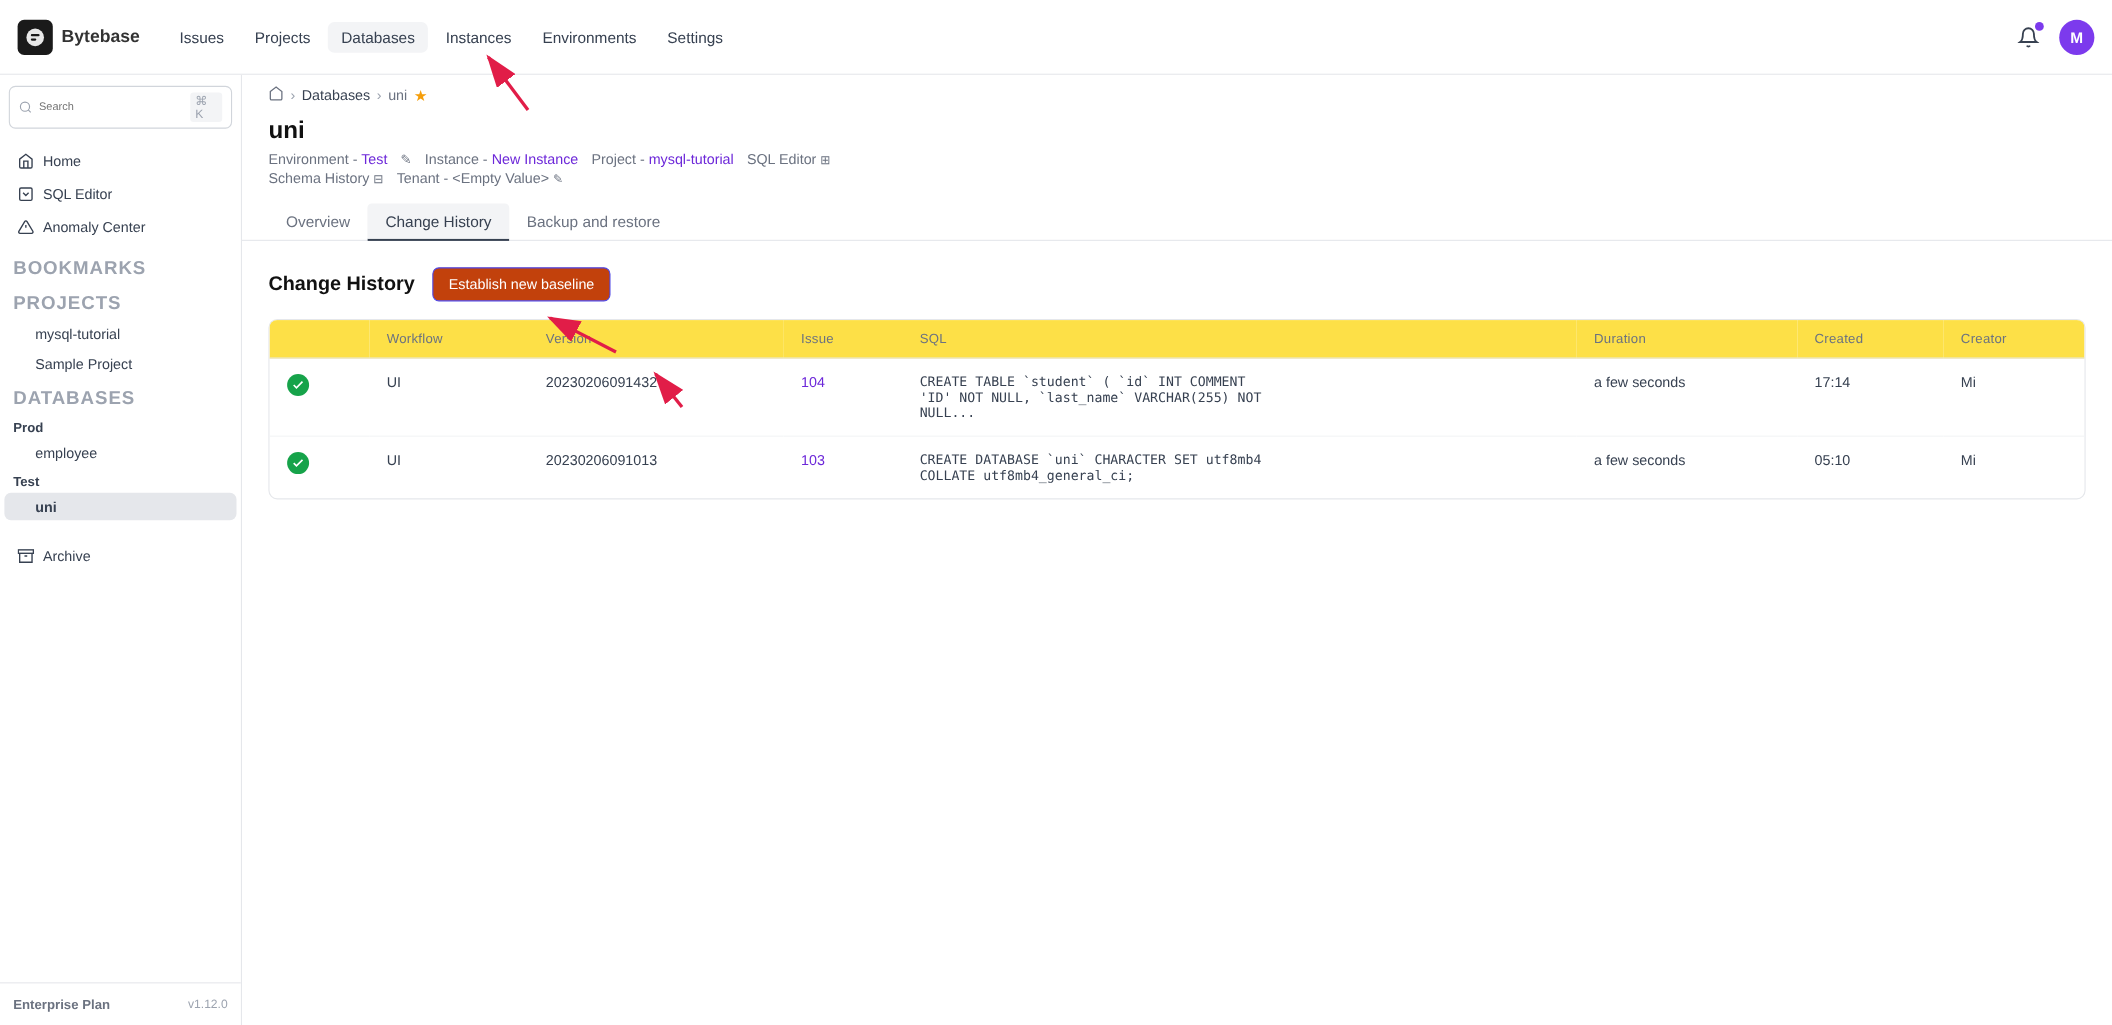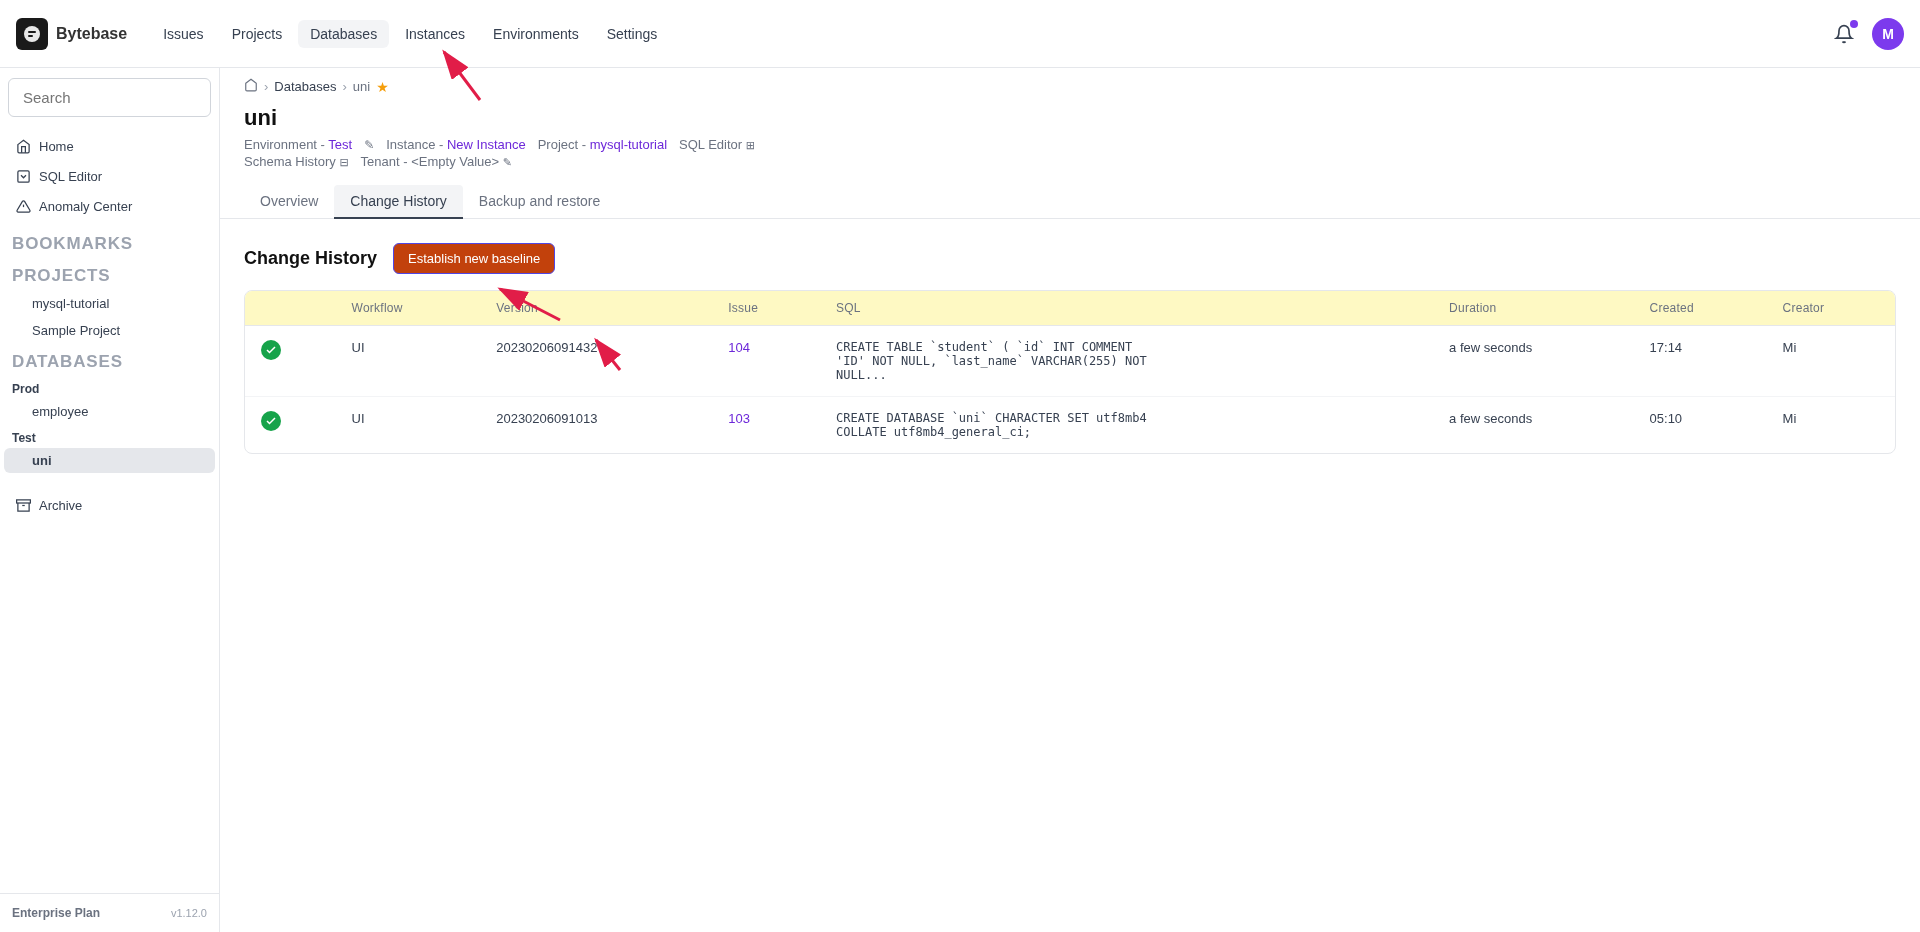--- a/index.html
+++ b/index.html
@@ -28,21 +28,21 @@
 
     
     .sidebar {
       width: 220px; border-right: 1px solid #e5e7eb; display: flex; flex-direction: column;
       background: #fff; flex-shrink: 0; overflow-y: auto;
     }
     .search-box {
       margin: 10px 8px; display: flex; align-items: center; border: 1px solid #d1d5db;
       border-radius: 6px; padding: 5px 8px; gap: 6px; cursor: pointer;
     }
-    .search-box input { border: none; outline: none; font-size: 15px; color: #6b7280; flex: 1; background: transparent; }
+    .search-box input { border: none; outline: none; font-size: 10px; color: #6b7280; flex: 1; background: transparent; }
     .search-shortcut { font-size: 11px; color: #9ca3af; background: #f3f4f6; border-radius: 3px; padding: 1px 4px; }
     .sidebar-nav { padding: 4px 0; }
     .sidebar-item {
       display: flex; align-items: center; gap: 8px; padding: 7px 12px;
       cursor: pointer; border-radius: 6px; margin: 1px 4px; font-size: 13px; color: #374151;
     }
     .sidebar-section { padding: 8px 12px 4px; font-size: 17px; color: #9ca3af; font-weight: 600; text-transform: uppercase; letter-spacing: 0.05em; }
     .sidebar-sub { padding: 5px 12px 5px 28px; font-size: 13px; color: #374151; cursor: pointer; border-radius: 6px; margin: 1px 4px; }
     .sidebar-sub.active { background: #e5e7eb; font-weight: 600; }
     .sidebar-group-label { padding: 6px 12px 2px; font-size: 12px; font-weight: 600; color: #374151; }
@@ -77,21 +77,21 @@
     .tab.active { color: #374151; border-bottom-color: #374151; font-weight: 500; background: #f3f4f6; border-radius: 4px 4px 0 0; }
 
     
     .content-area { padding: 24px; }
     .section-header { display: flex; align-items: center; gap: 16px; margin-bottom: 16px; }
     .section-title { font-size: 18px; font-weight: 700; color: #111; }
 
     
     .table-container { border: 1px solid #e5e7eb; border-radius: 8px; overflow: hidden; }
     table { width: 100%; border-collapse: collapse; }
-    thead tr { background: #fef9c3; }
+    thead tr { background: #fde047; }
     th { padding: 10px 16px; text-align: left; font-size: 12px; font-weight: 500; color: #6b7280; border-bottom: 1px solid #e5e7eb; text-transform: capitalize; letter-spacing: 0.02em; }
     td { padding: 14px 16px; font-size: 13px; color: #374151; border-bottom: 1px solid #f3f4f6; vertical-align: top; }
     tr:last-child td { border-bottom: none; }
     .status-icon { width: 20px; height: 20px; background: #16a34a; border-radius: 50%; display: flex; align-items: center; justify-content: center; }
     .status-icon svg { width: 12px; height: 12px; }
     .issue-link { color: #6d28d9; cursor: pointer; text-decoration: none; }
     .sql-text { font-family: monospace; font-size: 12px; color: #374151; max-width: 320px; }
     .meta-icon { font-size: 11px; color: #6b7280; cursor: pointer; }
   </style>
 </head>

